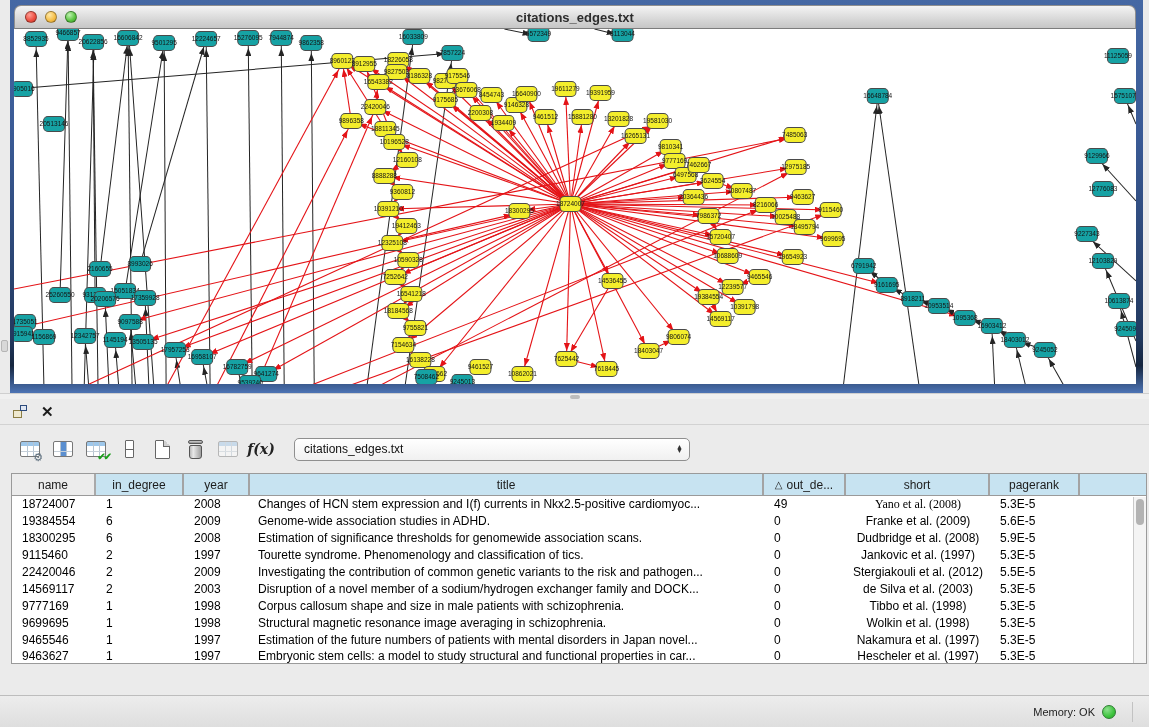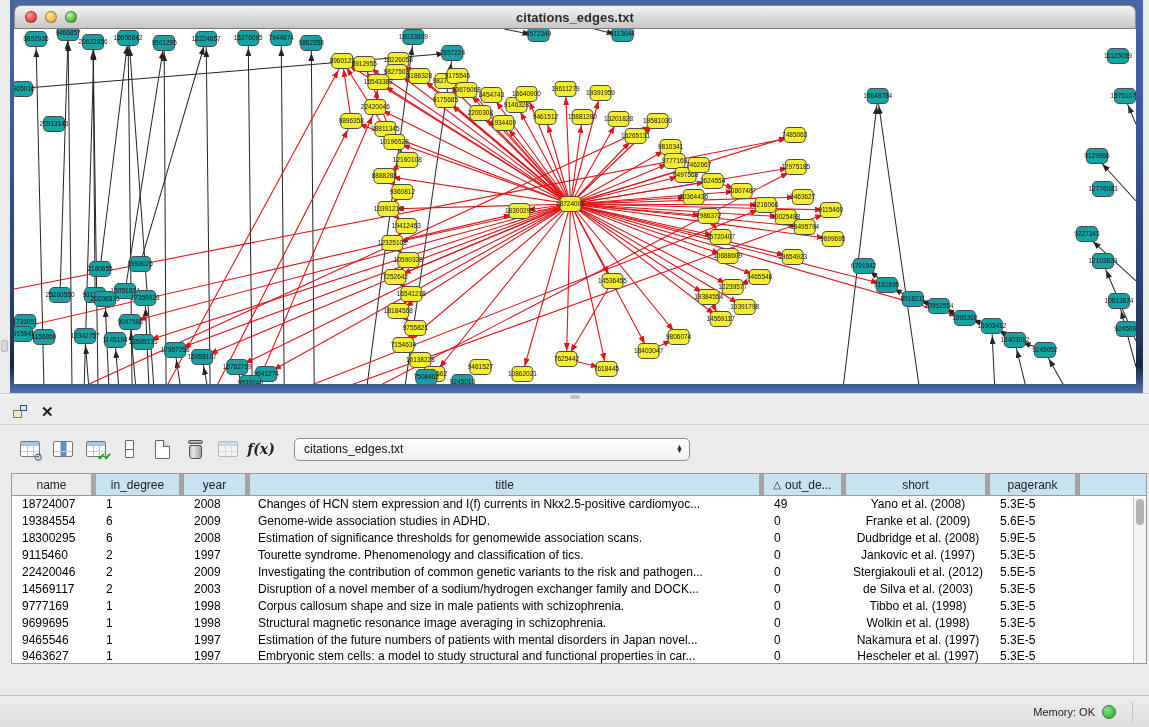--- a/index.html
+++ b/index.html
@@ -60,21 +60,21 @@
   .fx-ic { font-family:"DejaVu Serif", serif; font-style:italic; font-weight:700; font-size:14px; color:#222; }
 
   .net-combo { margin-left:14px; width:396px; height:23px; border:1px solid #8f8f8f; border-radius:5px;
       background:linear-gradient(180deg,#ffffff,#f0f0f0); display:flex; align-items:center; padding:0 6px 0 9px; cursor:pointer; }
   .net-combo-label { flex:1; font-size:12px; color:#111; }
   .combo-arrows { display:flex; flex-direction:column; align-items:center; line-height:4px; }
   .combo-arrows span { font-size:7px; color:#333; }
 
   .table-box { margin:0 2px 0 11px; height:191px; border:1px solid #9a9a9a; background:#fff; position:relative; display:flex; flex-direction:column; }
   .thead { height:22px; display:flex; background:#c7e3f1; border-bottom:1px solid #9a9a9a; flex:none; }
-  .th { height:100%; border-right:5px solid #a3a3a3; display:flex; align-items:center; justify-content:center;
+  .th { height:100%; border-right:2px solid #a3a3a3; display:flex; align-items:center; justify-content:center;
         font-size:12px; color:#1c1c1c; overflow:hidden; white-space:nowrap; flex:none; cursor:pointer; }
   .th-gray { background:#ececec; border-right-color:#a9a9a9; }
   .th-fill { flex:1; border-right:none; }
   .sort-tri { font-size:10px; margin-right:4px; color:#222; }
   .tbody { flex:1; overflow:hidden; }
   .tr { height:16.9px; display:flex; align-items:center; background:#fff; cursor:pointer; }
   .td { font-size:12px; color:#000; white-space:nowrap; overflow:hidden; flex:none; padding-left:10px; }
   .td.c-title { padding-left:8px; }
   .td.c-short { text-align:center; padding-left:0; }
   .vscroll { position:absolute; top:23px; right:0; width:13px; bottom:0; background:#f4f4f4; border-left:1px solid #c9c9c9; }
@@ -596,21 +596,21 @@
         <div class="th" style="width: 90px;">pagerank</div>
         <div class="th th-fill"></div>
       </div>
     <div class="tbody" id="tbody">
         <div class="tr">
           <div class="td" style="width: 84px;">18724007</div>
           <div class="td" style="width: 88px;">1</div>
           <div class="td" style="width: 66px;">2008</div>
           <div class="td c-title" style="width: 514px;">Changes of HCN stem expression and I(f) currents in Nkx2.5-positive cardiomyoc...</div>
           <div class="td" style="width: 82px;">49</div>
-          <div class="td c-short" style="width: 144px;">Yano et al. (2008)</div>
+          <div class="td c-short" style="width: 144px; font-family: Liberation Serif, serif;">Yano et al. (2008)</div>
           <div class="td" style="width: 90px;">5.3E-5</div>
         </div>
         <div class="tr">
           <div class="td" style="width: 84px;">19384554</div>
           <div class="td" style="width: 88px;">6</div>
           <div class="td" style="width: 66px;">2009</div>
           <div class="td c-title" style="width: 514px;">Genome-wide association studies in ADHD.</div>
           <div class="td" style="width: 82px;">0</div>
           <div class="td c-short" style="width: 144px;">Franke et al. (2009)</div>
           <div class="td" style="width: 90px;">5.6E-5</div>

